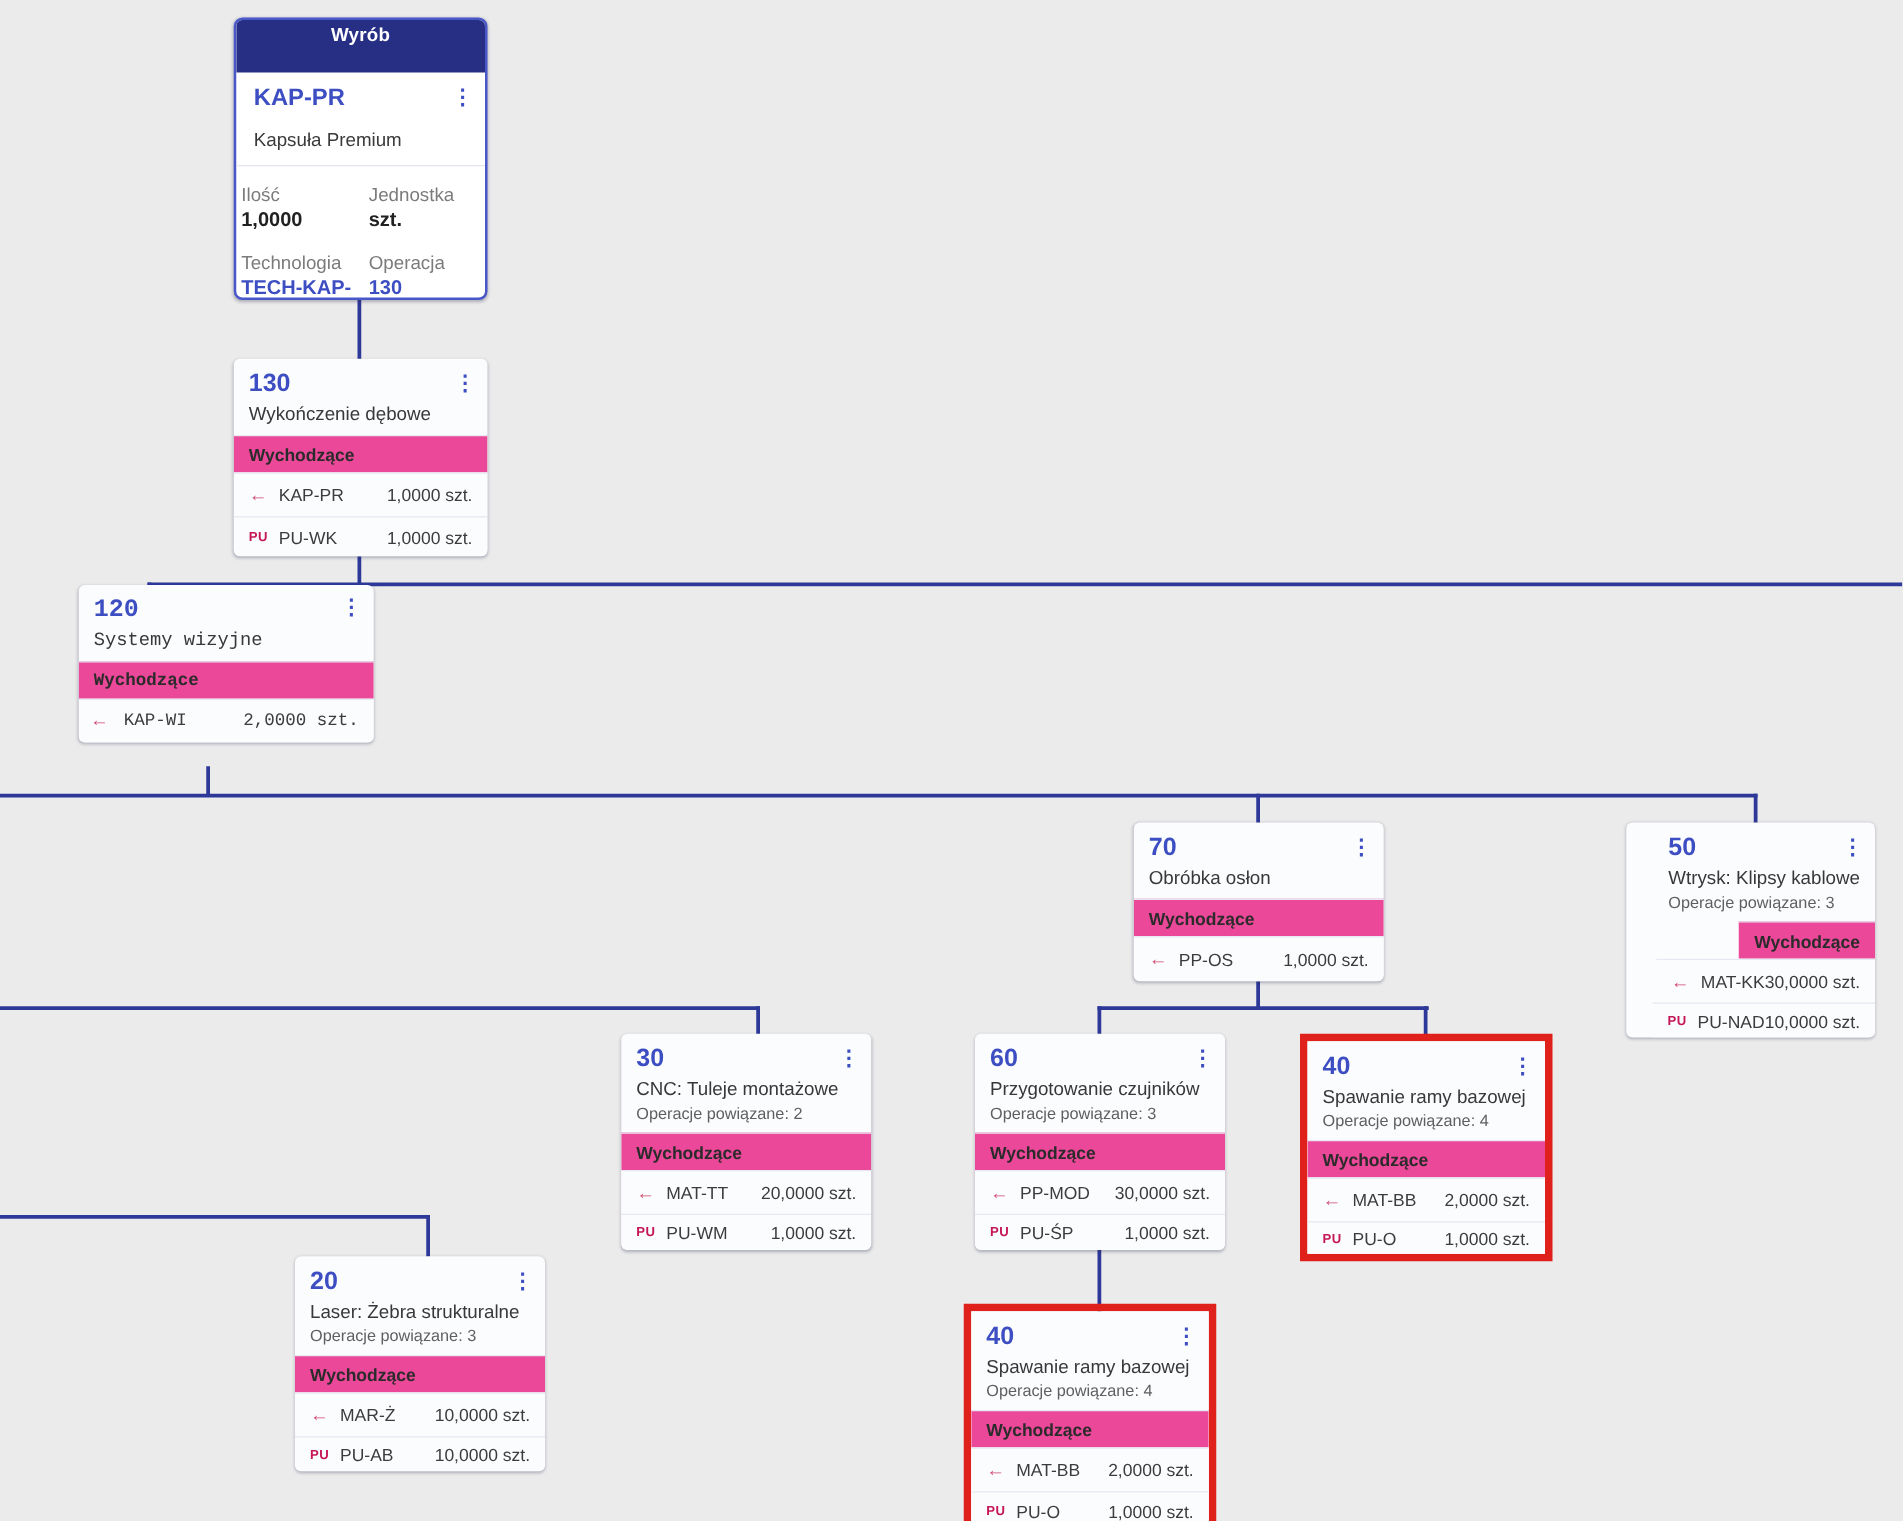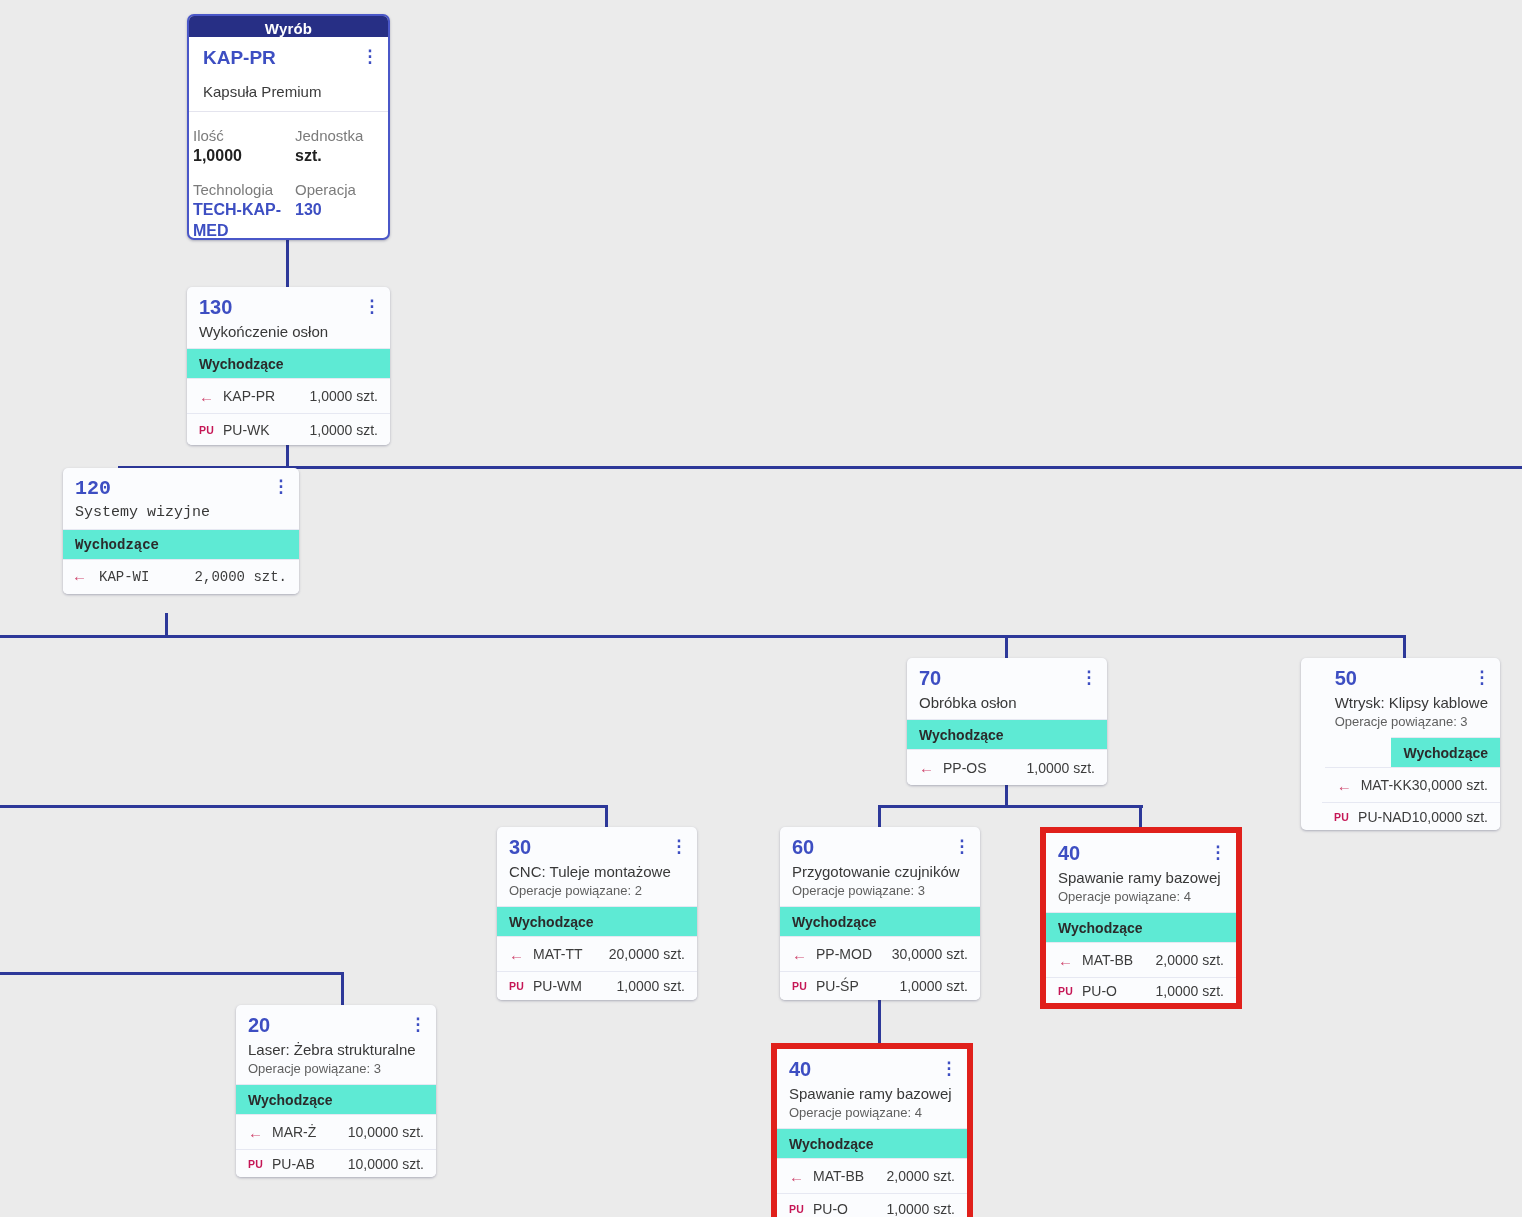--- a/index.html
+++ b/index.html
@@ -11,38 +11,38 @@
   .line.v{width:3px;}
 
   
   .card{position:absolute;background:#fbfcfe;border-radius:5px;z-index:1;
         box-shadow:0 1px 3px rgba(40,45,80,.22),0 1px 2px rgba(40,45,80,.12);
         box-sizing:border-box;overflow:hidden;display:flex;flex-direction:column;}
 
   
   .product{border:2px solid #4a57c8;border-radius:7px;background:#ffffff;}
   .product-header{background:#272f85;color:#ffffff;font-size:15px;font-weight:700;
-        text-align:center;padding:4px 0 0;letter-spacing:.2px;}
+        text-align:center;padding:4px 0 21px;letter-spacing:.2px;}
   .product-title{position:relative;padding:9px 14px 10px;border-bottom:1px solid #e4e4ee;}
   .product-code{color:#3d4ec2;font-size:19px;font-weight:700;line-height:23px;}
   .product-name{color:#3a3a3a;font-size:15px;line-height:19px;margin-top:13px;}
   .product-fields{padding:12px 4px 10px;display:grid;grid-template-columns:98px 1fr;
         column-gap:4px;row-gap:0;}
   .f-label{color:#7b7b7b;font-size:15px;line-height:19px;margin-top:2px;}
   .f-value{font-size:16px;font-weight:700;color:#212121;line-height:21px;margin-bottom:12px;}
   .f-value.blue{color:#3d4ec2;font-weight:700;word-break:keep-all;}
 
   
   .op-head{position:relative;padding:9px 12px 7px;}
   .op-num{color:#3d4ec2;font-size:20px;font-weight:600;line-height:23px;}
   .op-sub{color:#383838;font-size:15px;line-height:19px;margin-top:3px;white-space:nowrap;}
   .op-linked{color:#5f5f5f;font-size:13px;line-height:16px;margin-top:2px;}
   .kebab{position:absolute;top:9px;right:8px;width:20px;height:22px;color:#3d4ec2;
         font-size:17px;font-weight:700;text-align:center;line-height:22px;cursor:pointer;}
-  .op-wych{border-top:1px solid #e6e8f2;background:#5eead4;padding:7px 12px 6px;
+  .op-wych{border-top:1px solid #e6e8f2;background:#ec4899;padding:7px 12px 6px;
         font-size:14px;font-weight:700;color:#2b2b2b;}
   .op-row{border-top:1px solid #e6e8f2;height:34px;display:flex;align-items:center;
         padding:0 12px;font-size:14px;color:#3c3c3c;background:#fbfcfe;}
   .op-row:last-child{flex:1;}
   .row-icon{width:24px;flex:0 0 24px;font-weight:700;}
   .arrow-glyph{color:#d04a70;font-size:15px;}
   .pu-glyph{color:#c51655;font-size:10.5px;font-weight:800;letter-spacing:.3px;}
   .row-code{flex:1;}
   .row-qty{margin-left:auto;white-space:nowrap;}
 
@@ -88,21 +88,21 @@
       <div class="f-label">Technologia</div>
       <div class="f-label">Operacja</div>
       <div class="f-value blue" style="width:96px;">TECH-KAP-MED</div>
       <div class="f-value blue">130</div>
     </div>
   </div>
 
   <div class="card" style="left:187px;top:287px;width:203px;height:158px;">
     <div class="op-head">
       <div class="op-num">130</div>
-      <div class="op-sub">Wykończenie osłon</div>
+      <div class="op-sub">Wykończenie dębowe</div>
       <div class="kebab">⋮</div>
     </div>
     <div class="op-wych">Wychodzące</div>
     <div class="op-row">
       <span class="row-icon arrow-glyph">←</span>
       <span class="row-code">KAP-PR</span>
       <span class="row-qty">1,0000 szt.</span>
     </div>
     <div class="op-row">
       <span class="row-icon pu-glyph">PU</span>

